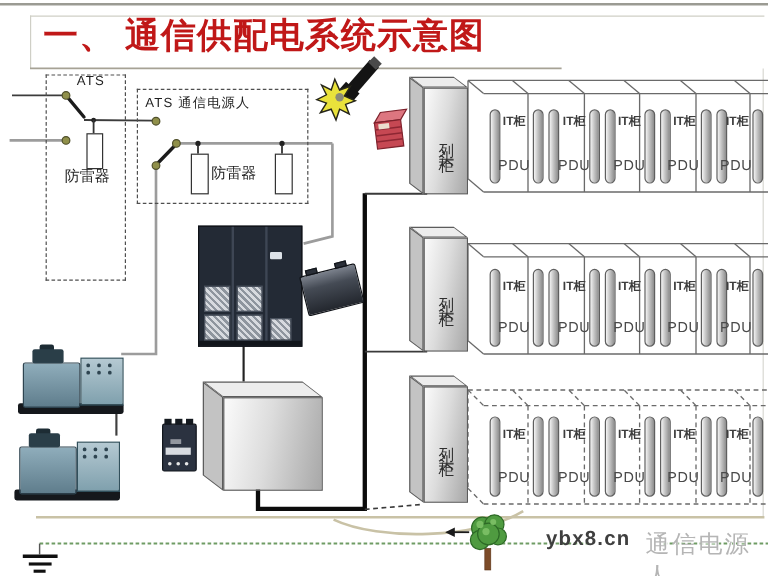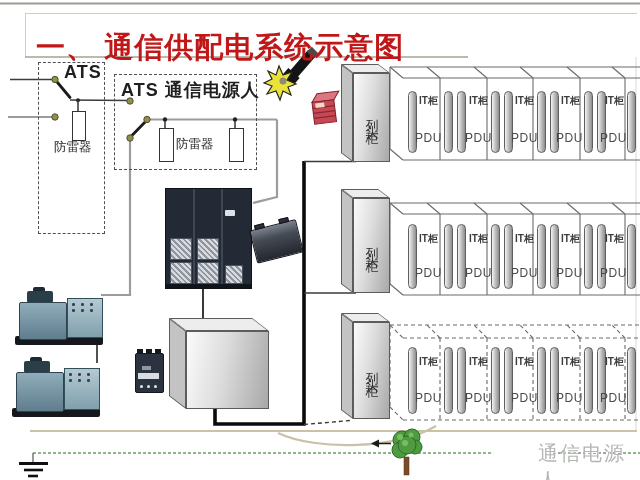--- a/index.html
+++ b/index.html
@@ -5,21 +5,21 @@
   html,body{margin:0;padding:0;background:#fff;}
   #stage{position:relative;width:640px;height:480px;background:#ffffff;overflow:hidden;
          font-family:"Liberation Sans",sans-serif;}
   .abs{position:absolute;}
   #wires{position:absolute;left:0;top:0;width:640px;height:480px;}
   .slide-title{font-family:"Liberation Serif",serif;font-weight:bold;color:#c01818;
                font-size:29px;letter-spacing:1px;white-space:nowrap;}
   .dashed-box{border:1.4px dashed #4f4f4f;}
   .arrester{background:#fff;border:1.3px solid #333;}
   .lbl{color:#1f1f1f;font-size:12.5px;white-space:nowrap;}
-  .lbl-bold{font-weight:700;font-size:18px;letter-spacing:1px;}
+  .lbl-bold{font-weight:400;font-size:11px;letter-spacing:1px;}
   .face{box-sizing:border-box;border:1px solid #5c5c5c;}
   .face-front{background:linear-gradient(100deg,#fbfbfb 0%,#dcdcdc 45%,#a8a8a8 100%);}
   .face-top{background:#ededed;}
   .face-left{background:#c3c3c3;}
   .pill{position:absolute;width:9px;border-radius:5px;box-sizing:border-box;
         background:linear-gradient(90deg,#f4f4f4,#c4c4c4 45%,#8d8d8d);border:1px solid #5f5f5f;}
   .lab-it{position:absolute;font-size:10px;font-weight:600;color:#3d3d3d;white-space:nowrap;}
   .lab-pdu{position:absolute;font-size:12px;color:#4a4a4a;letter-spacing:.5px;white-space:nowrap;}
   .cab-label{display:flex;align-items:center;justify-content:center;writing-mode:vertical-rl;
              text-orientation:upright;font-size:13px;letter-spacing:6px;color:#2e2e2e;}
@@ -187,21 +187,21 @@
       <line x1="487" y1="338" x2="487" y2="420" stroke="#6a6a6a" stroke-width="1.1" stroke-dasharray="4 3"></line>
       <line x1="487" y1="338" x2="474" y2="325" stroke="#6a6a6a" stroke-width="1.1" stroke-dasharray="4 3"></line>
       <line x1="533" y1="338" x2="533" y2="420" stroke="#6a6a6a" stroke-width="1.1" stroke-dasharray="4 3"></line>
       <line x1="533" y1="338" x2="520" y2="325" stroke="#6a6a6a" stroke-width="1.1" stroke-dasharray="4 3"></line>
       <line x1="580" y1="338" x2="580" y2="420" stroke="#6a6a6a" stroke-width="1.1" stroke-dasharray="4 3"></line>
       <line x1="580" y1="338" x2="567" y2="325" stroke="#6a6a6a" stroke-width="1.1" stroke-dasharray="4 3"></line>
       <line x1="625" y1="338" x2="625" y2="420" stroke="#6a6a6a" stroke-width="1.1" stroke-dasharray="4 3"></line>
       <line x1="625" y1="338" x2="612" y2="325" stroke="#6a6a6a" stroke-width="1.1" stroke-dasharray="4 3"></line>
     </svg>
 
-  <div class="abs slide-title" style="left:36px;top:28px;text-align:center;">一、 通信供配电系统示意图</div>
+  <div class="abs slide-title" style="left:36px;top:10px;text-align:center;">一、 通信供配电系统示意图</div>
 
   <div class="abs dashed-box" style="left:38px;top:62px;width:65px;height:170px;"></div>
   <div class="abs lbl lbl-bold" style="left:64px;top:62px;">ATS</div>
   <div class="abs arrester" style="left:72px;top:111px;width:12px;height:28px;"></div>
   <div class="abs lbl" style="left:54px;top:139px;">防雷器</div>
 
   <div class="abs dashed-box" style="left:114px;top:74px;width:141px;height:94px;"></div>
   <div class="abs lbl lbl-bold" style="left:121px;top:78px;">ATS 通信电源人</div>
   <div class="abs arrester" style="left:159px;top:128px;width:13px;height:32px;"></div>
   <div class="abs arrester" style="left:229px;top:128px;width:13px;height:32px;"></div>
@@ -262,20 +262,21 @@
     <div class="brk-dot" style="left:7px;top:38px;"></div>
     <div class="brk-dot" style="left:14px;top:38px;"></div>
     <div class="brk-dot" style="left:21px;top:38px;"></div>
   </div>
 
   <div class="abs face face-top" style="left:186px;top:318px;width:83px;height:13px;transform:skewX(52.6deg);transform-origin:0 100%;"></div>
   <div class="abs face face-left" style="left:169px;top:318px;width:17px;height:78px;transform:skewY(37.4deg);transform-origin:0 0;"></div>
   <div class="abs face face-front" style="left:186px;top:331px;width:83px;height:78px;"></div>
 
   <div class="abs white-oval" style="left:490px;top:435px;width:64px;height:26px;"></div>
+  <div class="abs site-txt" style="left:455px;top:439px;">ybx8.cn</div>
   <div class="abs brand-txt" style="left:538px;top:440px;">通信电源人</div>
 <div class="abs face face-top" style="left: 353px; top: 64px; width: 37px; height: 9px; transform: skewX(53deg); transform-origin: 0px 100%;"></div>
     <div class="abs face face-left" style="left: 341px; top: 64px; width: 12px; height: 89px; transform: skewY(36.9deg); transform-origin: 0px 0px;"></div>
     <div class="abs face face-front" style="left: 353px; top: 73px; width: 37px; height: 89px;"></div>
     <div class="abs cab-label" style="left: 353px; top: 78px; width: 37px; height: 79px;">列头柜</div>
     <div class="abs pill" style="left: 408px; top: 91px; height: 62px;"></div>
     <div class="abs pill" style="left: 444px; top: 91px; height: 62px;"></div>
     <div class="abs pill" style="left: 457px; top: 91px; height: 62px;"></div>
     <div class="abs pill" style="left: 491px; top: 91px; height: 62px;"></div>
     <div class="abs pill" style="left: 504px; top: 91px; height: 62px;"></div>

